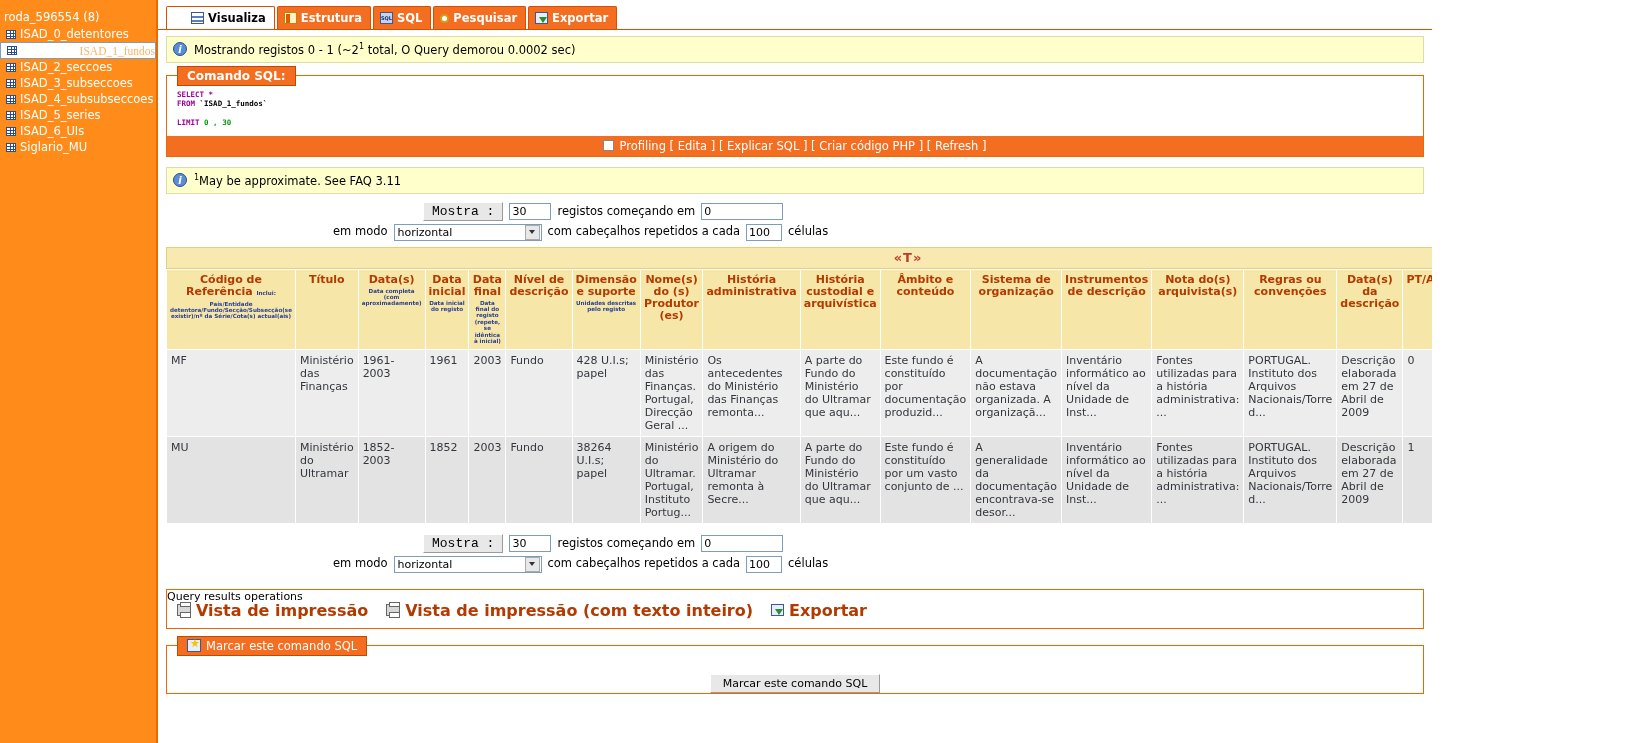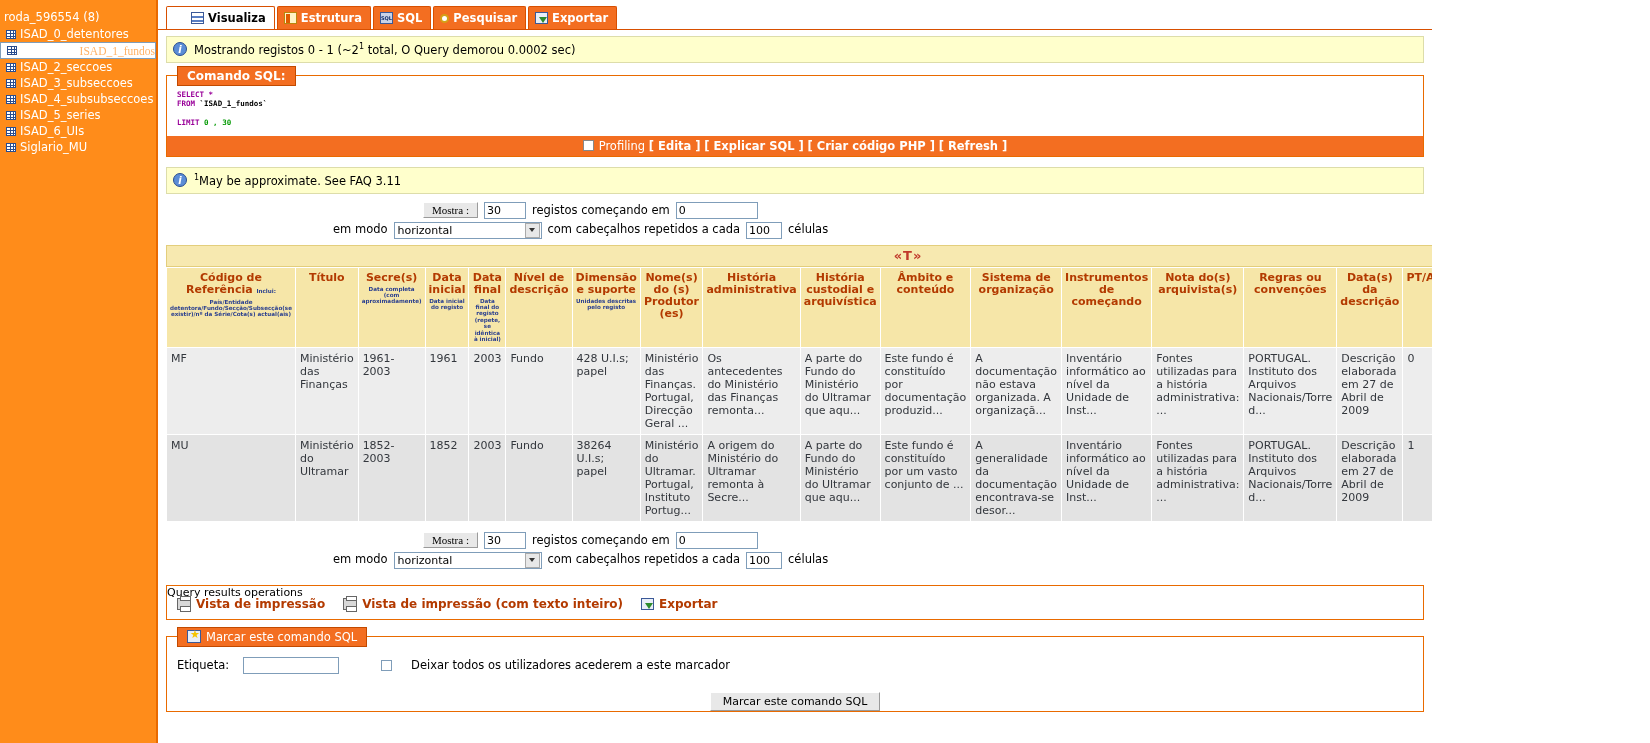--- a/index.html
+++ b/index.html
@@ -100,39 +100,39 @@
              line-height:9.5px; font-weight:bold; white-space:pre; }
   .kw { color:#990099;text-align:right; }
   .kw2 { color:#990099; }
   .lim { color:#009900; }
   .tblname { color:#000; }
   .sqlactions {
     background:#F36E21; padding:3px 8px; margin-top:8px;
     display:flex; justify-content:center; align-items:center; gap:0;
     font-size:11.5px; color:#fff;
   }
-  .sqlactions a { color:#fff; font-weight:bold; text-decoration:none;text-align:right; }
+  .sqlactions a { color:#fff; font-weight:normal; text-decoration:none;text-align:right; }
   .cbx { width:11px; height:11px; background:#fff; border:1px solid #888;
          display:inline-block; margin-right:5px; vertical-align:-2px; }
 
   
   .approx {
     margin:10px 8px 0 8px; background:#FFFFCC; border:1px solid #DDDDAA;
     padding:5px 6px; display:flex; align-items:center; gap:7px; font-size:11.5px;
   }
   sup { font-size:8px; }
 
   
   .showrow { margin:8px 0 0 0; font-size:11.5px; }
   .line1 { display:flex; align-items:center; gap:6px; padding-left:265px; }
   .line2 { display:flex; gap:6px; padding-left:175px; margin-top:3px; }
   .line3 { display:flex; align-items:center; gap:6px; padding-left:168px; margin-top:4px; }
   .btn {
     background:#E8E8E8; border:1px solid #9A9A9A; padding:1px 8px;
-    font-size:11px; font-family:Liberation Serif, serif; cursor:pointer;
+    font-size:13px; font-family:Liberation Mono, monospace; cursor:pointer;
     border-top-color:#fff; border-left-color:#fff;
   }
   input.txt {
     border:1px solid #7F9DB9; height:17px; font-size:11px; padding:0 2px;
     font-family:"DejaVu Sans", sans-serif; background:#fff;
   }
   .sel {
     border:1px solid #7F9DB9; height:17px; font-size:11px; background:#fff;
     display:inline-flex; align-items:center; justify-content:space-between;
     padding:0 0 0 3px; cursor:pointer;
@@ -168,21 +168,21 @@
   table.res td {
     background:#EDEDED; border:1px solid #fff; color:#33373D;
     font-size:11px; padding:4px 4px; vertical-align:top; line-height:13px;
   }
   table.res tr.r2 td { background:#E3E3E3; }
 
   
   .fset2 { margin:16px 8px 0 8px; border:1px solid #E96A00; position:relative; }
   .oprow { padding:2px 10px 8px 10px; margin-top:-4px; display:flex; align-items:center; gap:18px; }
   .oplink { display:flex; align-items:center; gap:5px; color:#B33A00;
-            font-weight:bold; font-size:12px; text-decoration:none; cursor:pointer; }
+            font-weight:bold; font-size:16px; text-decoration:none; cursor:pointer; }
   .ico-print { width:14px; height:12px; background:#D8D8D8; border:1px solid #666;
                position:relative; flex:0 0 auto; }
   .ico-print::before { content:""; position:absolute; left:2px; top:-3px; width:9px; height:3px;
                        background:#fff; border:1px solid #666; }
   .ico-print::after { content:""; position:absolute; left:2px; bottom:-3px; width:9px; height:4px;
                       background:#fff; border:1px solid #666; }
   .ico-star { width:14px; height:13px; background:#E8EEF8; border:1px solid #3B5998;
               position:relative; flex:0 0 auto; display:inline-block; }
   .ico-star::after { content:"\2605"; position:absolute; left:2px; top:-3px;
                      color:#F5C400; font-size:11px; }
@@ -349,21 +349,21 @@
             <tr>
               <th>
                 <span>Código de Referência</span>
                 <span class="inl">Inclui:</span>
                 <span class="sub">País/Entidade detentora/Fundo/Secção/Subsecção(se existir)/nº da Série/Cota(s) actual(ais)</span>
               </th>
               <th>
                 <span>Título</span>
               </th>
               <th>
-                <span>Secre(s)</span>
+                <span>Data(s)</span>
                 <span class="sub">Data completa (com aproximadamente)</span>
               </th>
               <th>
                 <span>Data inicial</span>
                 <span class="sub">Data inicial do registo</span>
               </th>
               <th>
                 <span>Data final</span>
                 <span class="sub">Data final do registo (repete, se idêntica à inicial)</span>
               </th>
@@ -383,21 +383,21 @@
               <th>
                 <span>História custodial e arquivística</span>
               </th>
               <th>
                 <span>Âmbito e conteúdo</span>
               </th>
               <th>
                 <span>Sistema de organização</span>
               </th>
               <th>
-                <span>Instrumentos de começando</span>
+                <span>Instrumentos de descrição</span>
               </th>
               <th>
                 <span>Nota do(s) arquivista(s)</span>
               </th>
               <th>
                 <span>Regras ou convenções</span>
               </th>
               <th>
                 <span>Data(s) da descrição</span>
               </th>
@@ -504,25 +504,18 @@
             <span>Exportar</span>
           </a>
         </div>
       </div>
 
       <div class="fset2">
         <span class="legend2">
           <span class="ico-star"></span>
           <span>Marcar este comando SQL</span>
         </span>
-        <div class="bmrow">
-          <span>Etiqueta:</span>
-          <input class="txt" style="width: 96px;" value="">
-          <span style="width:14px"></span>
-          <span class="cbx" style="border-color:#7F9DB9"></span>
-          <span>Deixar todos os utilizadores acederem a este marcador</span>
-        </div>
         <button class="bmbtn">Marcar este comando SQL</button>
       </div>
 
     </div>
   </div>
 </div>
 
 </body></html>

